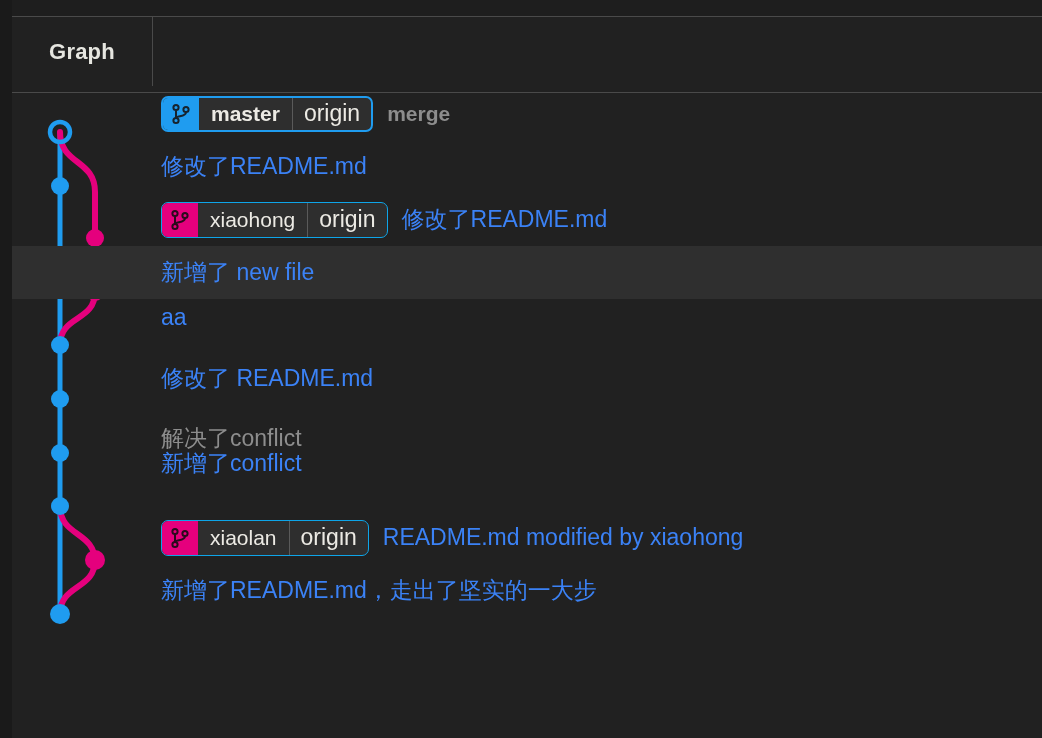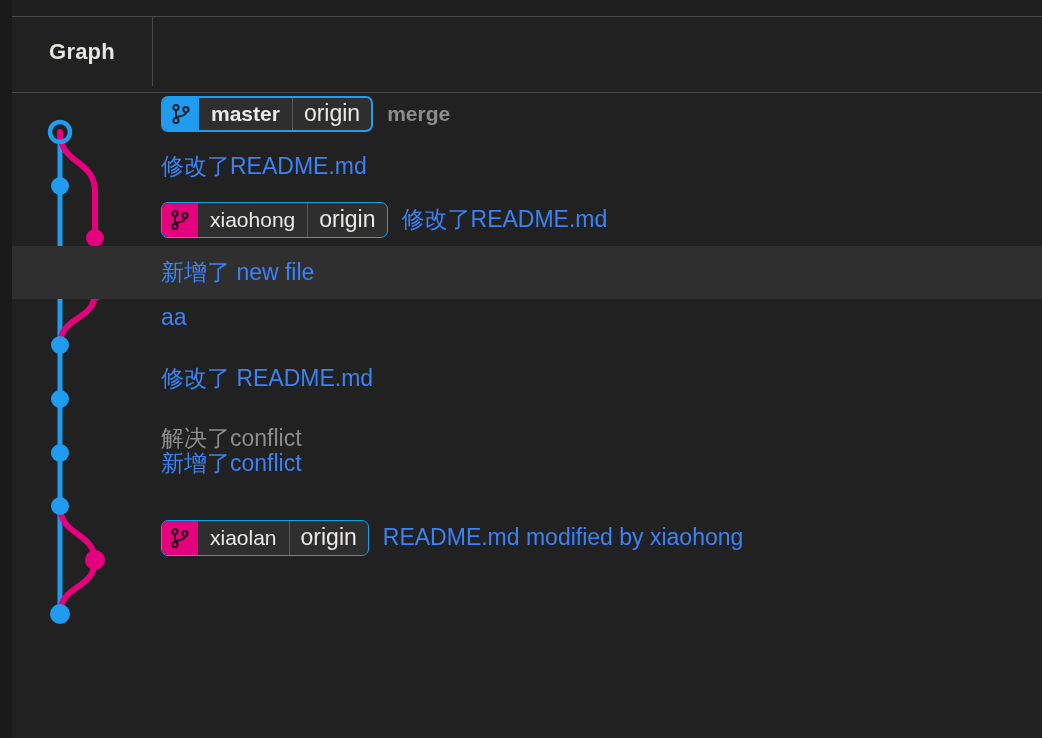--- a/index.html
+++ b/index.html
@@ -323,19 +323,24 @@
                 <path d="M15,9.2 C15,14 5,12.5 5,15.2" stroke="#2a0a1c" stroke-width="2" fill="none"></path>
               </svg>
             </span>
             <span class="ref-name">xiaolan</span>
             <span class="ref-origin">origin</span>
           </span>
           <span class="msg">README.md modified by xiaohong</span>
         </div>
       </div>
 
+      <div class="row" style="top:477px">
+        <div class="row-content">
+          <span class="msg">新增了README.md，走出了坚实的一大步</span>
+        </div>
+      </div>
 
     </div>
 
   </div>
 
 
 </div>
 
 </body></html>

